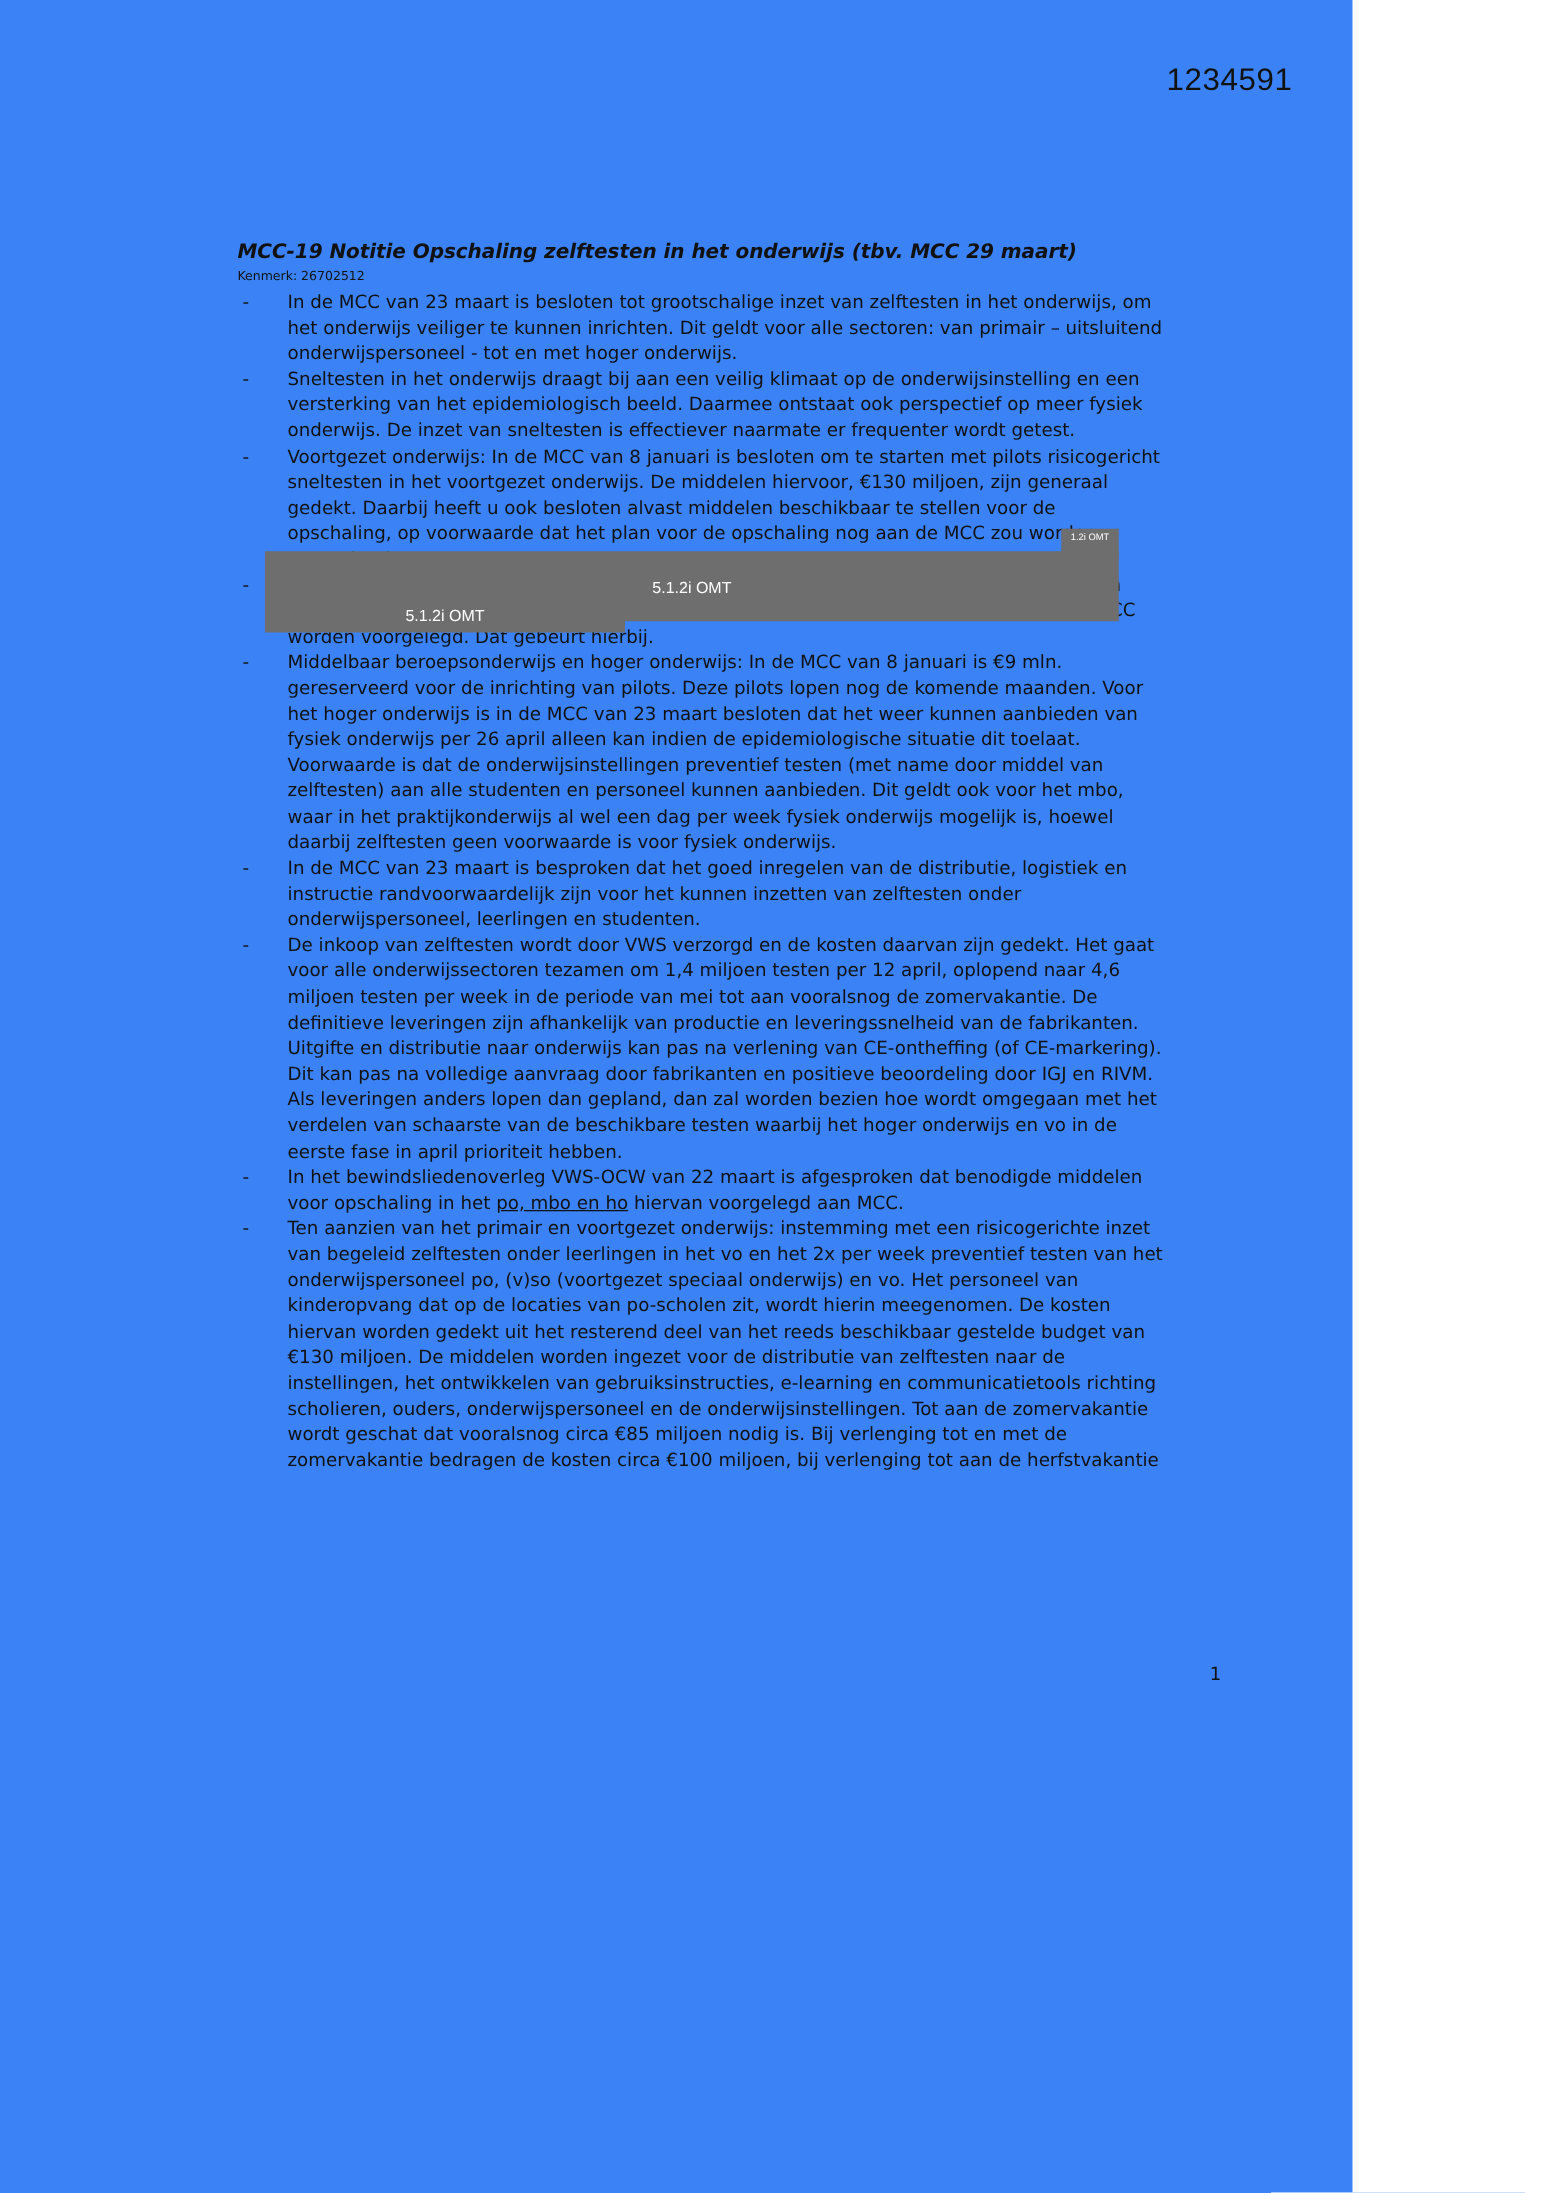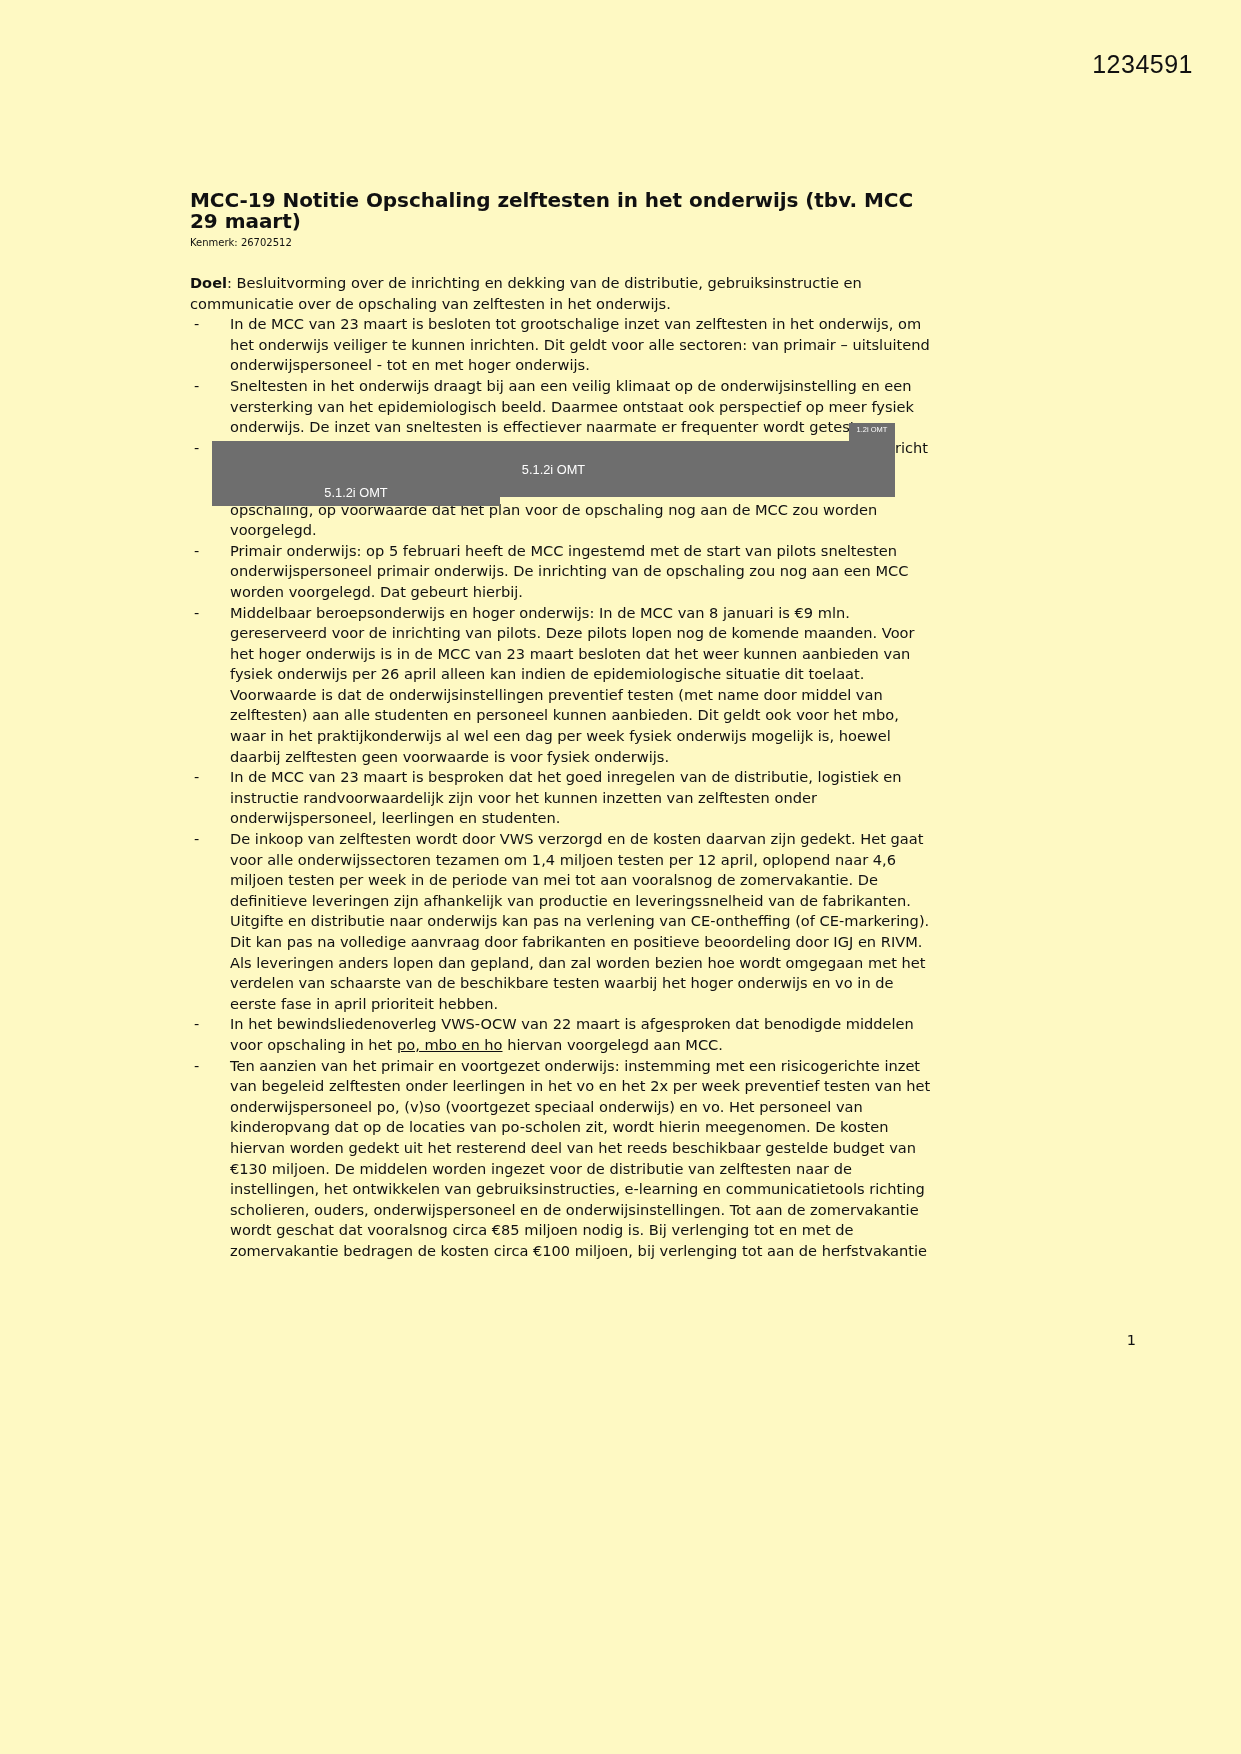--- a/index.html
+++ b/index.html
@@ -7,23 +7,23 @@
     margin: 0;
     padding: 0;
     background: #ffffff;
   }
   body {
     font-family: "DejaVu Sans", sans-serif;
     color: #000000;
   }
   .page {
     position: relative;
-    width: 1241px;
+    width: 1082px;
     height: 1754px;
-    background: #fef9c3;
+    background: #3b82f6;
     overflow: hidden;
     box-sizing: border-box;
   }
   
   .doc-number {
     position: absolute;
     top: 50px;
     right: 48px;
     font-family: "Liberation Sans", sans-serif;
     font-size: 25px;
@@ -37,24 +37,25 @@
     position: absolute;
     left: 190px;
     top: 190px;
     width: 742px;
     font-size: 14.6px;
     line-height: 20.6px;
     color: #111;
   }
   .doc-title {
     font-weight: bold;
-    font-size: 20px;
+    font-size: 16px;
     line-height: 21px;
     margin: 0;
     letter-spacing: -0.05px;
+    font-style: italic;
   }
   .doc-ref {
     margin: 0 0 0 0;
     font-size: 10px;
     line-height: 21px;
   }
   .para {
     margin: 20px 0 0 0;
     text-align: left;
   }
@@ -144,21 +145,20 @@
 <div class="page">
 
   <div class="doc-number">1234591</div>
 
   <div class="content">
 
     <div class="doc-title">MCC-19 Notitie Opschaling zelftesten in het onderwijs (tbv. MCC 29 maart)</div>
 
     <div class="doc-ref">Kenmerk: 26702512</div>
 
-    <p class="para"><span class="label-bold">Doel</span><span>: </span><span>Besluitvorming over de inrichting en dekking van de distributie, gebruiksinstructie en communicatie over de opschaling van zelftesten in het onderwijs.</span></p>
 
 
     <ul class="dash-list">
       <li><span class="dash">-</span><span>In de MCC van 23 maart is besloten tot grootschalige inzet van zelftesten in het onderwijs, om het onderwijs veiliger te kunnen inrichten. Dit geldt voor alle sectoren: van primair – uitsluitend onderwijspersoneel - tot en met hoger onderwijs.</span></li>
       <li><span class="dash">-</span><span>Sneltesten in het onderwijs draagt bij aan een veilig klimaat op de onderwijsinstelling en een versterking van het epidemiologisch beeld. Daarmee ontstaat ook perspectief op meer fysiek onderwijs. De inzet van sneltesten is effectiever naarmate er frequenter wordt getest.</span></li>
       <li><span class="dash">-</span><span>Voortgezet onderwijs: In de MCC van 8 januari is besloten om te starten met pilots risicogericht sneltesten in het voortgezet onderwijs. De middelen hiervoor, €130 miljoen, zijn generaal gedekt. Daarbij heeft u ook besloten alvast middelen beschikbaar te stellen voor de opschaling, op voorwaarde dat het plan voor de opschaling nog aan de MCC zou worden voorgelegd.</span></li>
       <li><span class="dash">-</span><span>Primair onderwijs: op 5 februari heeft de MCC ingestemd met de start van pilots sneltesten onderwijspersoneel primair onderwijs. De inrichting van de opschaling zou nog aan een MCC worden voorgelegd. Dat gebeurt hierbij.</span></li>
       <li><span class="dash">-</span><span>Middelbaar beroepsonderwijs en hoger onderwijs: In de MCC van 8 januari is €9 mln. gereserveerd voor de inrichting van pilots. Deze pilots lopen nog de komende maanden. Voor het hoger onderwijs is in de MCC van 23 maart besloten dat het weer kunnen aanbieden van fysiek onderwijs per 26 april alleen kan indien de epidemiologische situatie dit toelaat. Voorwaarde is dat de onderwijsinstellingen preventief testen (met name door middel van zelftesten) aan alle studenten en personeel kunnen aanbieden. Dit geldt ook voor het mbo, waar in het praktijkonderwijs al wel een dag per week fysiek onderwijs mogelijk is, hoewel daarbij zelftesten geen voorwaarde is voor fysiek onderwijs.</span></li>
       <li><span class="dash">-</span><span>In de MCC van 23 maart is besproken dat het goed inregelen van de distributie, logistiek en instructie randvoorwaardelijk zijn voor het kunnen inzetten van zelftesten onder onderwijspersoneel, leerlingen en studenten.</span></li>
       <li><span class="dash">-</span><span>De inkoop van zelftesten wordt door VWS verzorgd en de kosten daarvan zijn gedekt. Het gaat voor alle onderwijssectoren tezamen om 1,4 miljoen testen per 12 april, oplopend naar 4,6 miljoen testen per week in de periode van mei tot aan vooralsnog de zomervakantie. De definitieve leveringen zijn afhankelijk van productie en leveringssnelheid van de fabrikanten. Uitgifte en distributie naar onderwijs kan pas na verlening van CE-ontheffing (of CE-markering). Dit kan pas na volledige aanvraag door fabrikanten en positieve beoordeling door IGJ en RIVM. Als leveringen anders lopen dan gepland, dan zal worden bezien hoe wordt omgegaan met het verdelen van schaarste van de beschikbare testen waarbij het hoger onderwijs en vo in de eerste fase in april prioriteit hebben.</span></li>

